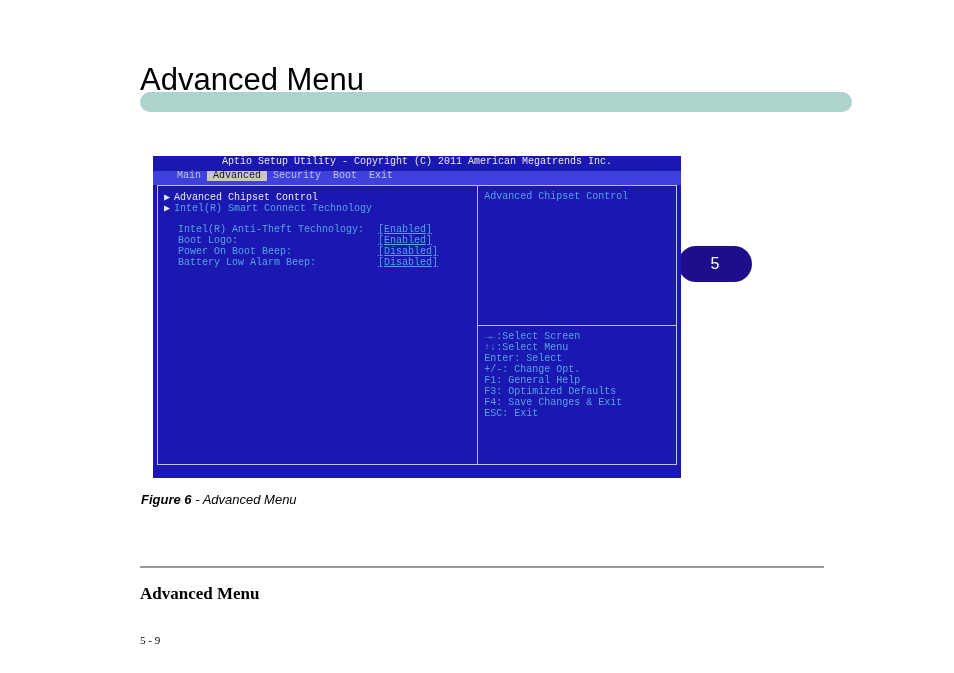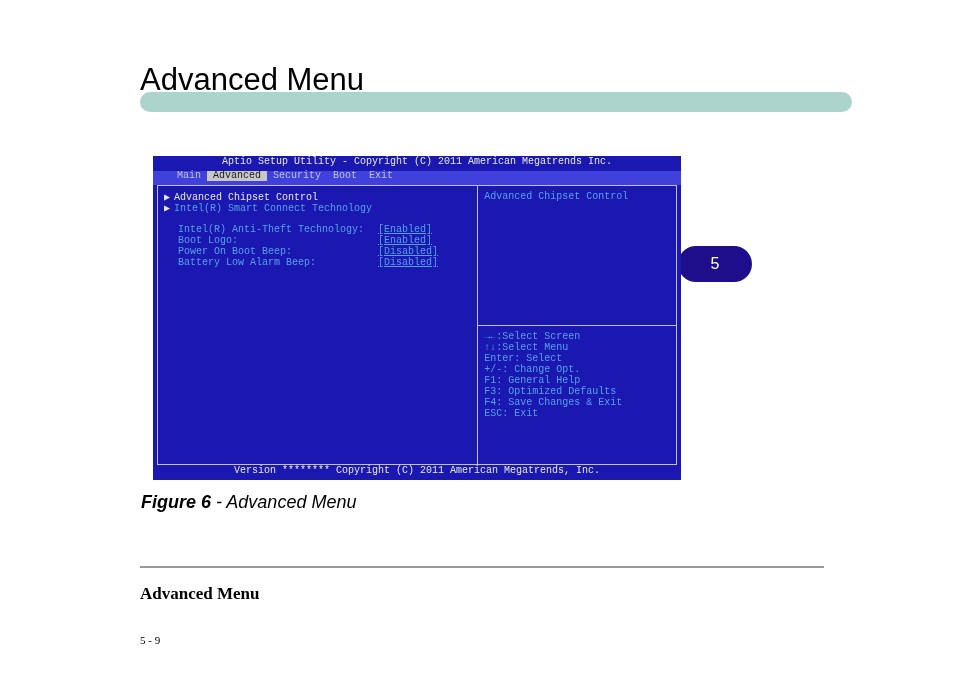--- a/index.html
+++ b/index.html
@@ -145,21 +145,21 @@
   .menurow.sel span.lbl { color: #e8e8e8; }
   .menurow .lbl { color: #57a0e8; }
   .kv { display:flex; height:11px; }
   .kv .k { width: 200px; color:#57a0e8; padding-left:14px; }
   .kv .v { color:#57a0e8;text-decoration:underline; }
   
   .caption {
     position: absolute;
     left: 141px;
     top: 492px;
-    font-size: 18px;
+    font-size: 13px;
     font-family: Arial, sans-serif;
     font-style: italic;
   }
   .caption b { font-style: italic; font-weight: bold; }
   .underline {
     position: absolute;
     left: 140px;
     top: 566px;
     width: 684px;
     height: 2px;
@@ -237,21 +237,20 @@
           <div class="helpline">↑↓:Select Menu</div>
           <div class="helpline">Enter: Select</div>
           <div class="helpline">+/-: Change Opt.</div>
           <div class="helpline">F1: General Help</div>
           <div class="helpline">F3: Optimized Defaults</div>
           <div class="helpline">F4: Save Changes &amp; Exit</div>
           <div class="helpline">ESC: Exit</div>
         </div>
       </div>
     </div>
-    <div class="bios-footer">Version ******** Copyright (C) 2011 American Megatrends, Inc.</div>
   </div>
 
   <div class="caption">
     <b>Figure 6</b><span> - Advanced Menu</span>
   </div>
 
   <div class="underline"></div>
 
   <div class="foot-left">Advanced Menu</div>
   <div class="foot-right">5 - 9</div>

